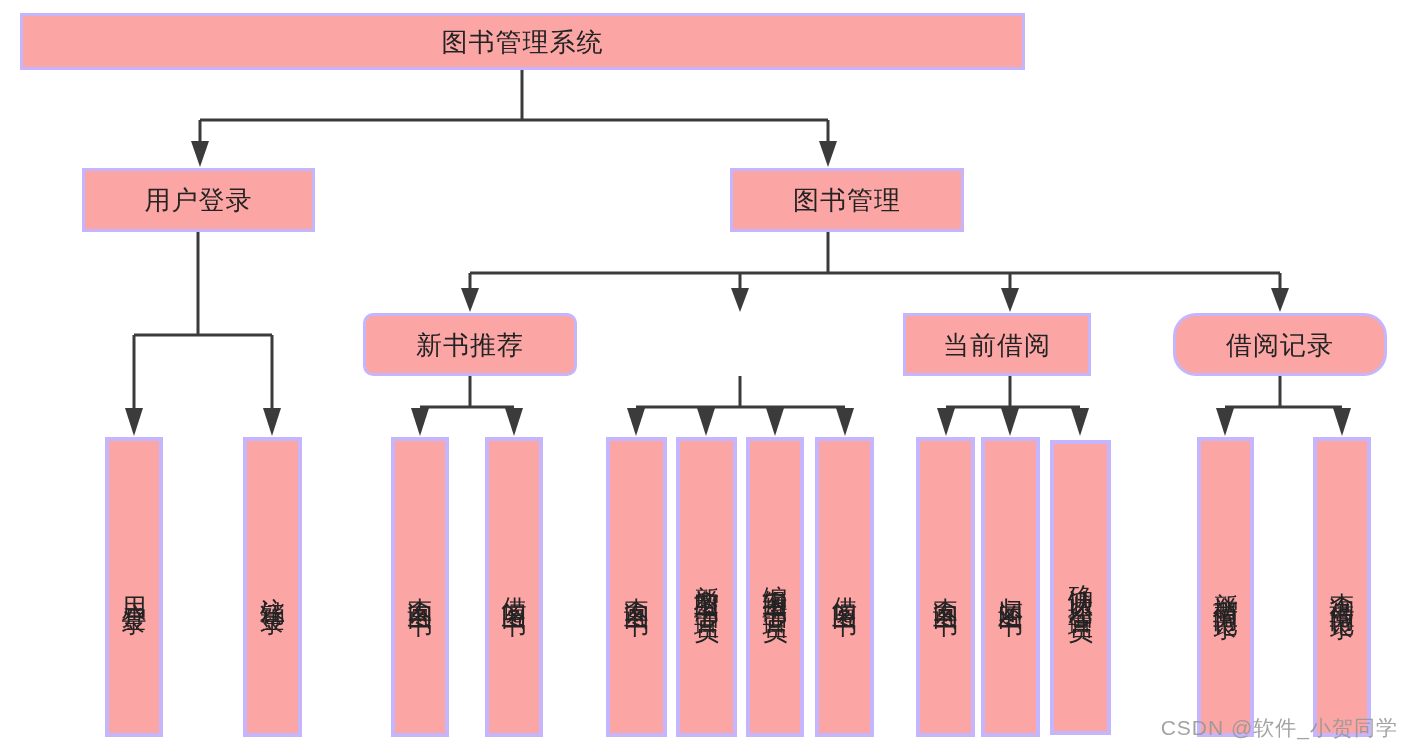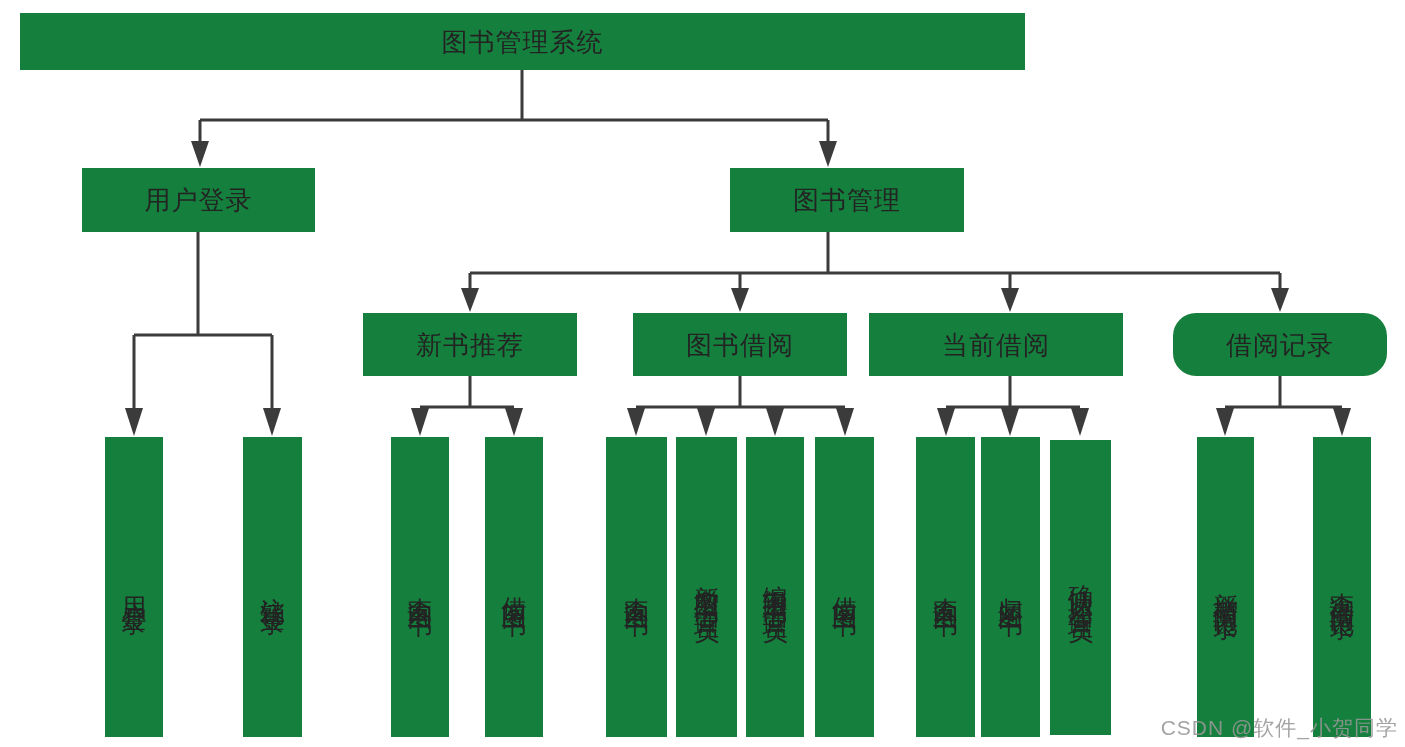--- a/index.html
+++ b/index.html
@@ -6,22 +6,22 @@
   body{
     width:1405px;height:747px;position:relative;background:#ffffff;
     font-family:"Liberation Sans","DejaVu Sans",sans-serif;
     overflow:hidden;
   }
   .stage{position:absolute;left:0;top:0;width:1405px;height:747px;}
   svg.connectors{position:absolute;left:0;top:0;width:1405px;height:747px;}
   svg.connectors path{stroke:#3b3b3b;stroke-width:3;fill:none;}
   svg.connectors polygon{fill:#3b3b3b;stroke:none;}
   .node{
-    position:absolute;box-sizing:border-box;background:#15803d;
-    border:3px solid #15803d;color:#232323;
+    position:absolute;box-sizing:border-box;background:#fca5a5;
+    border:3px solid #c4b5fd;color:#232323;
     display:flex;align-items:center;justify-content:center;
     text-align:left;line-height:1;
   }
   .node.h{font-size:26px;letter-spacing:1px;}
   .node.v{border-width:4px;font-size:25px;}
   .node.v .vtext{
     writing-mode:vertical-rl;text-orientation:mixed;
     letter-spacing:5px;line-height:1;
   }
   .watermark{
@@ -76,27 +76,24 @@
     <span>图书管理系统</span>
   </div>
 
   <div class="node h" style="left:82px;top:168px;width:233px;height:64px;">
     <span>用户登录</span>
   </div>
   <div class="node h" style="left:730px;top:168px;width:234px;height:64px;">
     <span>图书管理</span>
   </div>
 
-  <div class="node h" style="left:363px;top:313px;width:214px;height:63px;">
+  <div class="node h" style="left:363px;top:313px;width:214px;height:63px;border-radius:10px;">
     <span>新书推荐</span>
   </div>
-  <div class="node h" style="left:633px;top:313px;width:214px;height:63px;">
-    <span>图书借阅</span>
-  </div>
-  <div class="node h" style="left:869px;top:313px;width:254px;height:63px;">
+  <div class="node h" style="left:903px;top:313px;width:188px;height:63px;">
     <span>当前借阅</span>
   </div>
   <div class="node h" style="left:1173px;top:313px;width:214px;height:63px;border-radius:23px;">
     <span>借阅记录</span>
   </div>
 
   <div class="node v" style="left:105px;top:437px;width:58px;height:300px;">
     <span class="vtext">用户登录</span>
   </div>
   <div class="node v" style="left:243px;top:437px;width:59px;height:300px;">

